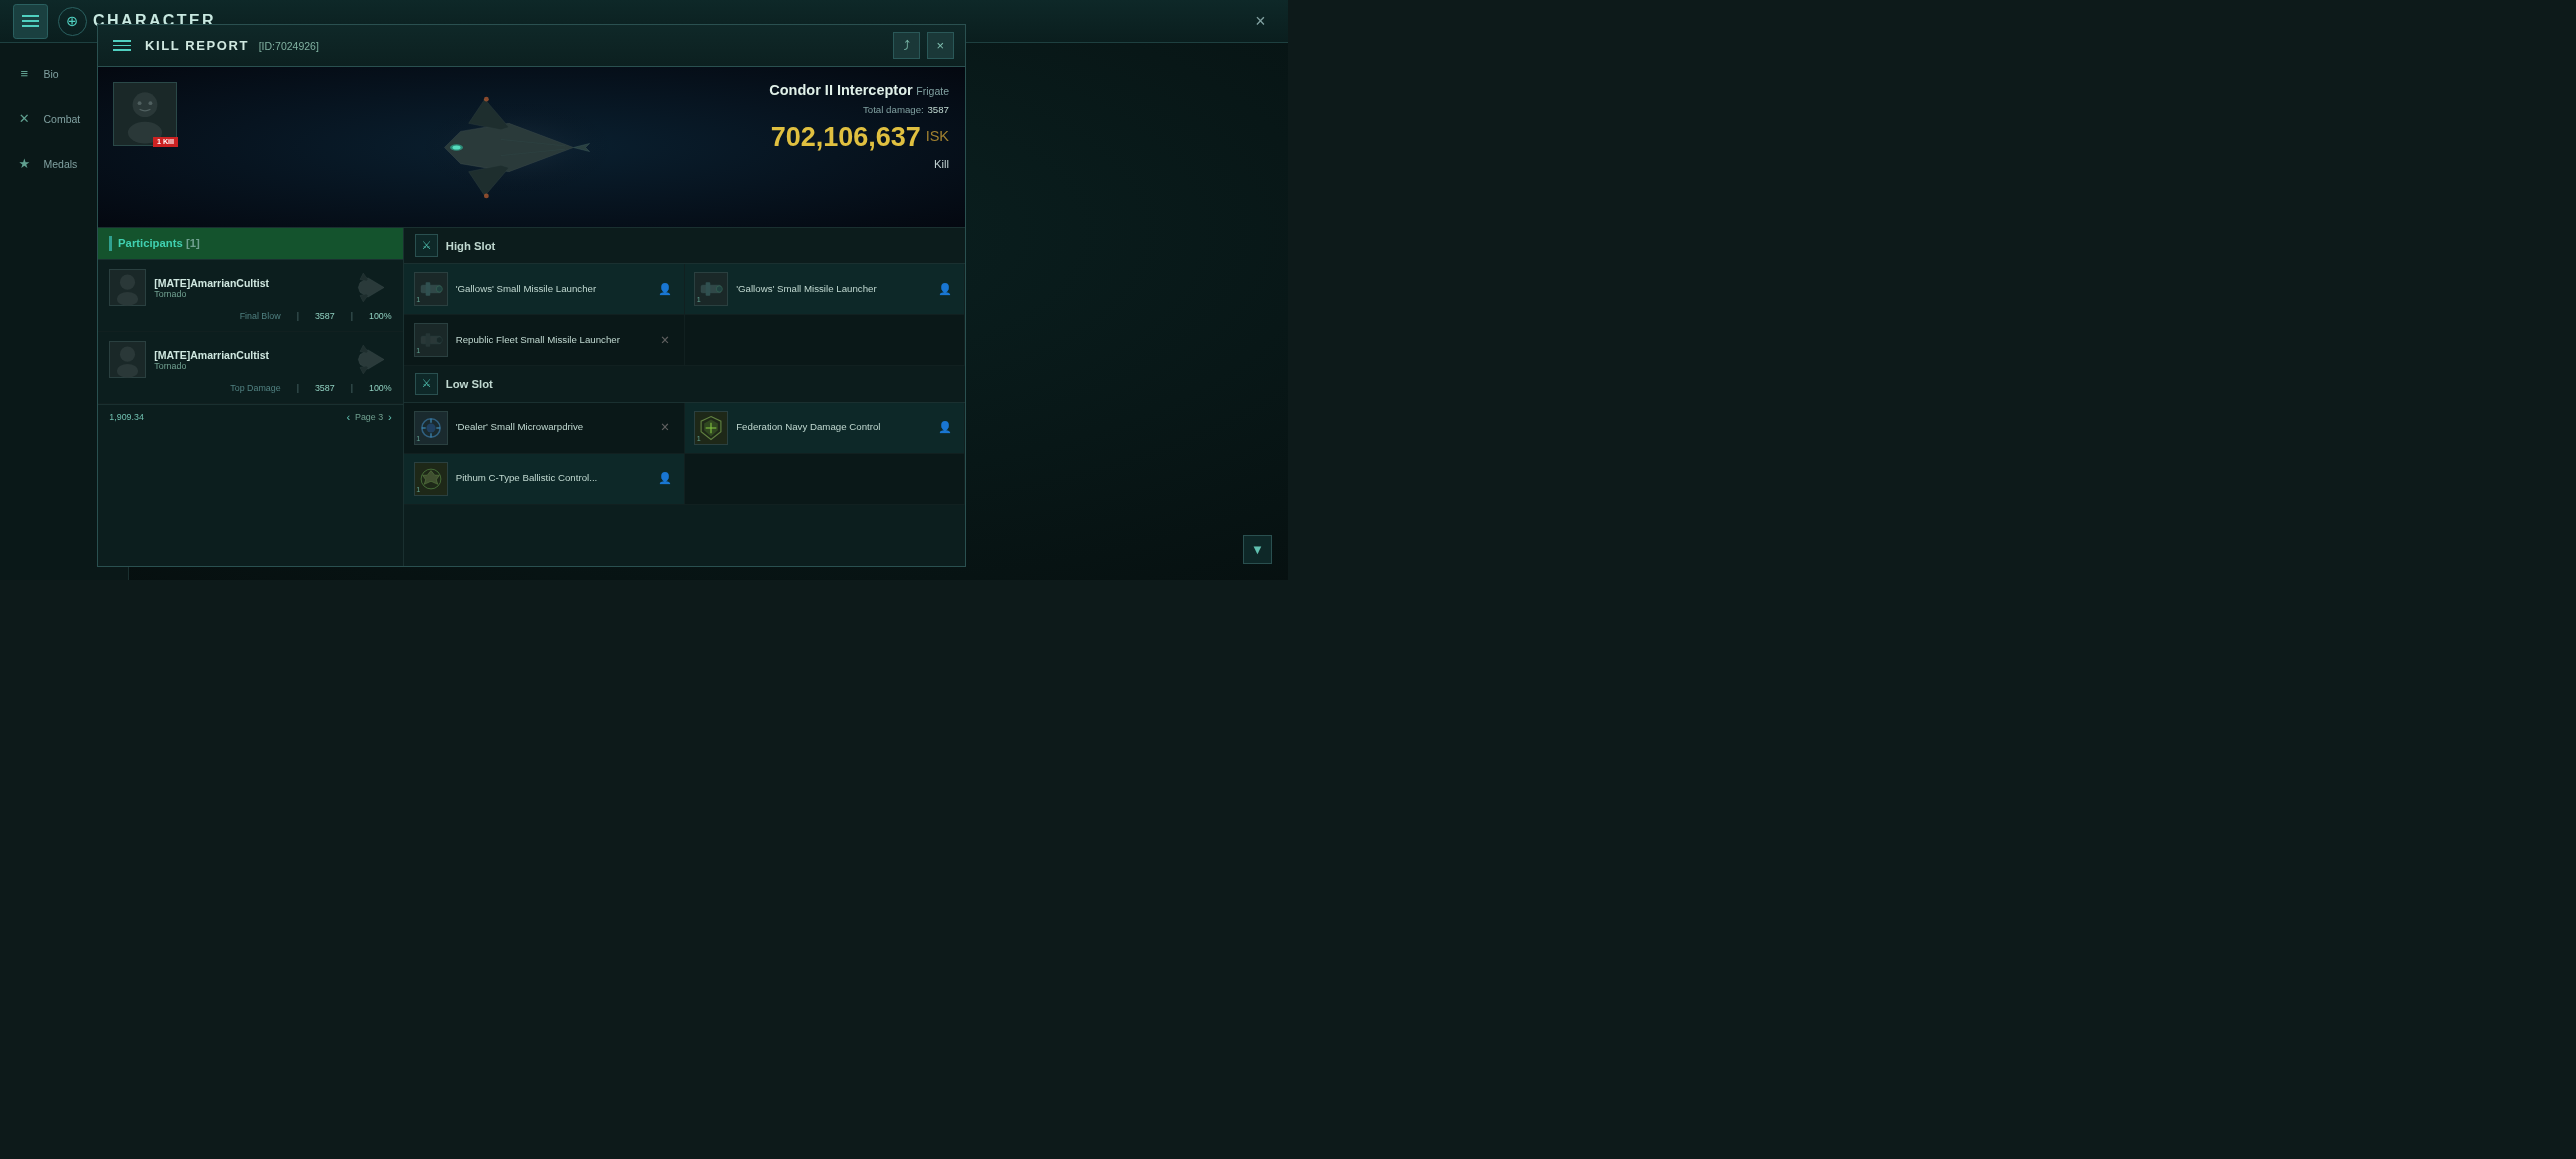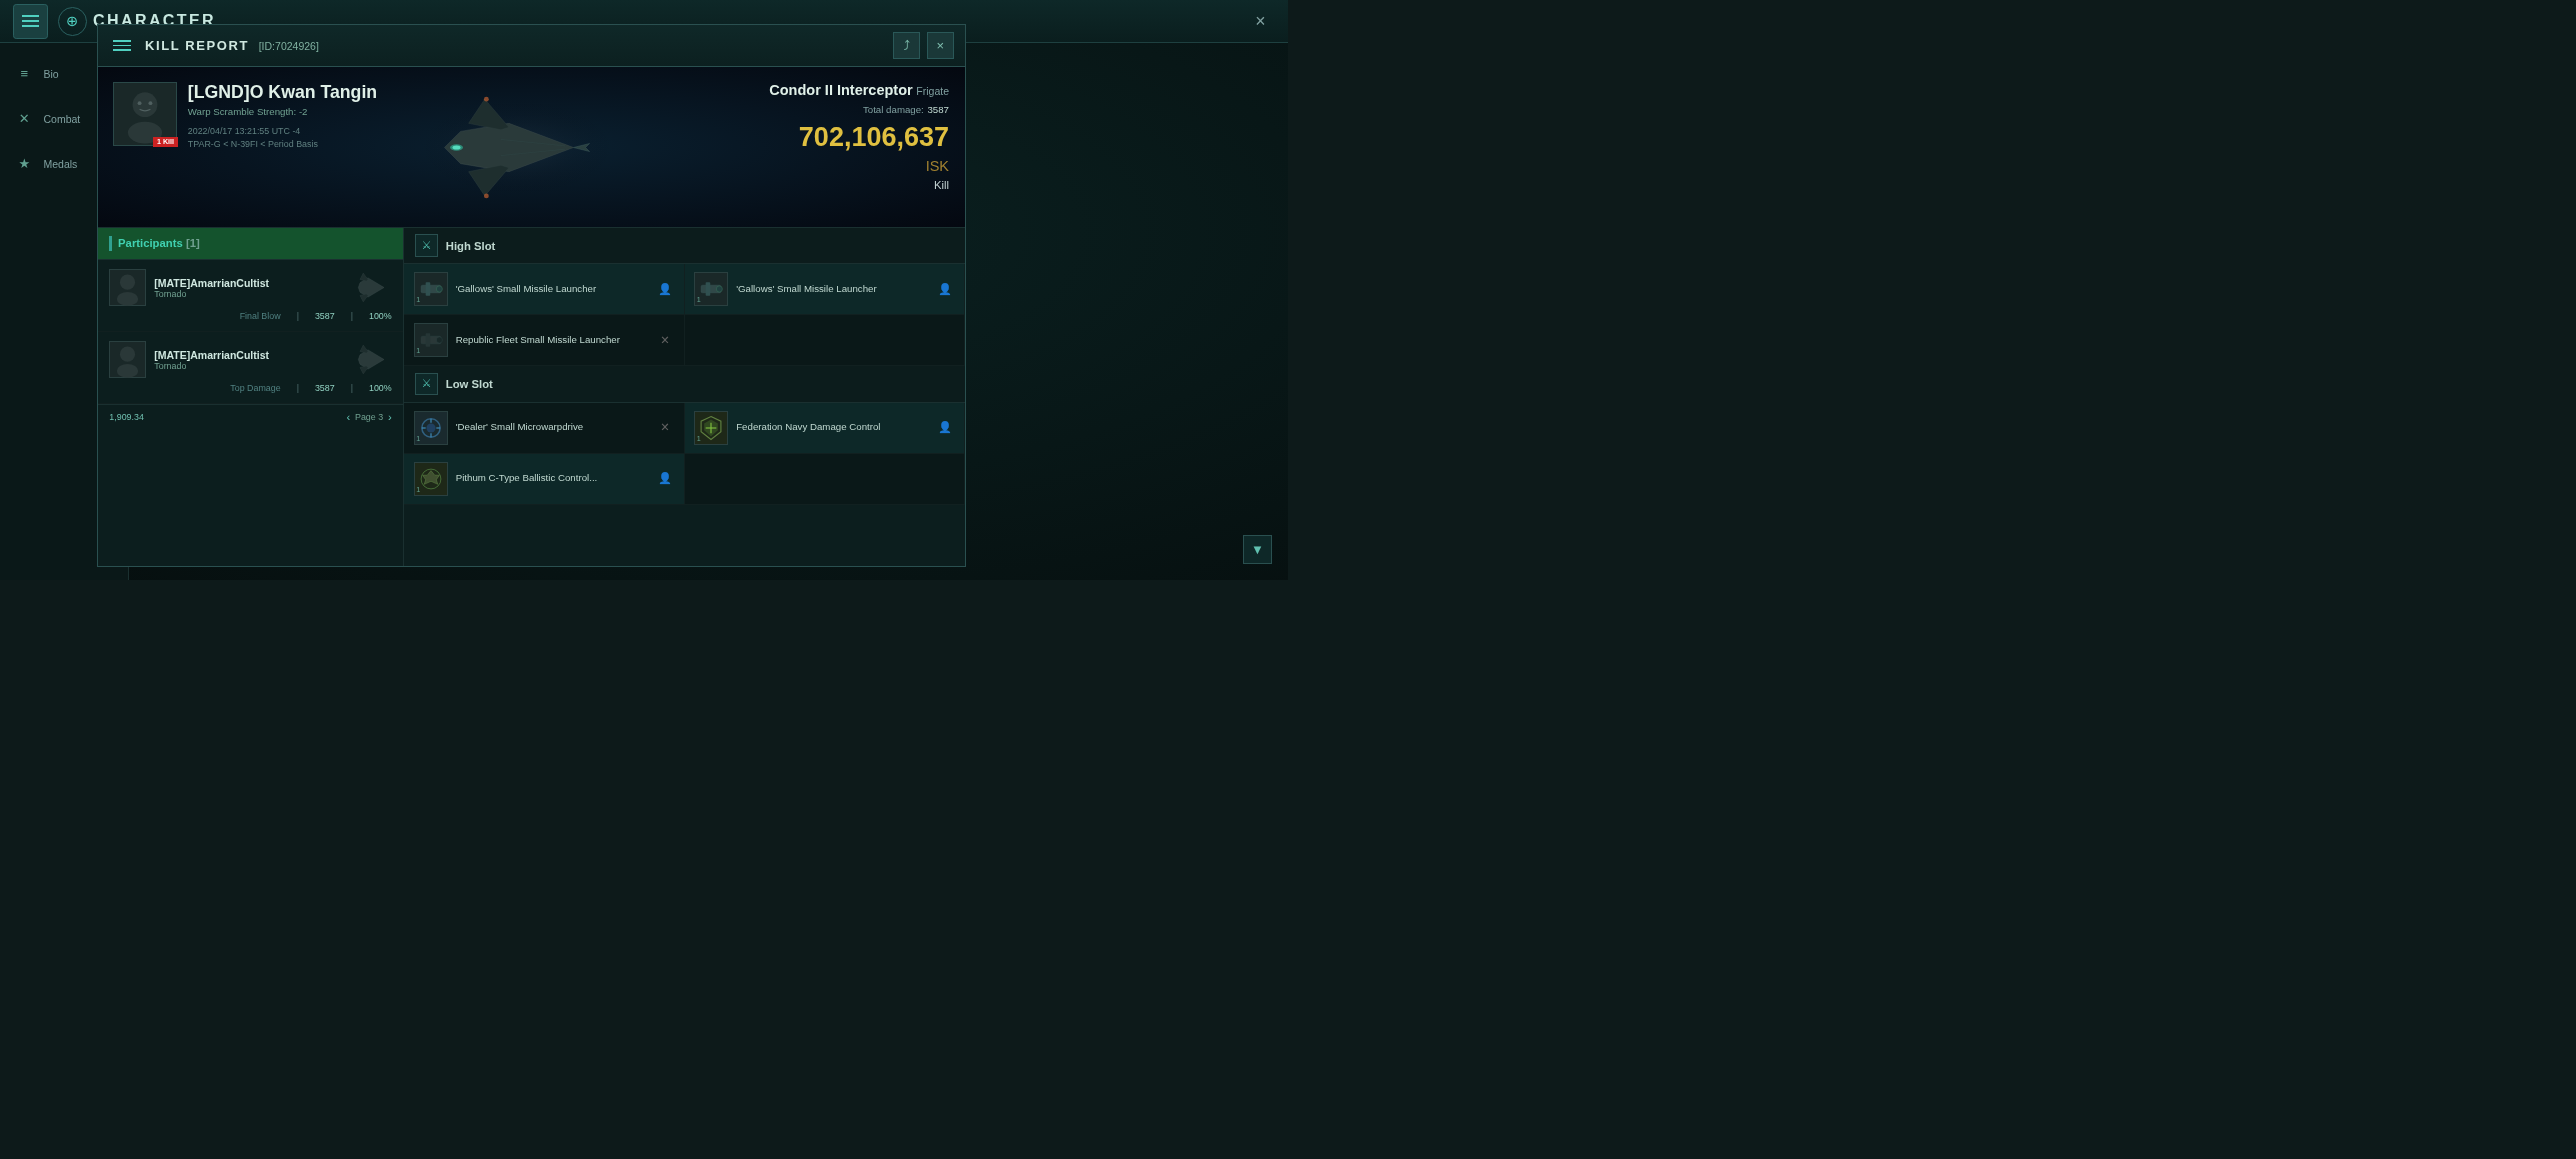--- a/index.html
+++ b/index.html
@@ -615,38 +615,32 @@
               <circle cx="40" cy="28" r="16" fill="#2a3838"></circle>
               <ellipse cx="40" cy="64" rx="22" ry="14" fill="#2a3838"></ellipse>
               <circle cx="33" cy="26" r="2.5" fill="#506060"></circle>
               <circle cx="47" cy="26" r="2.5" fill="#506060"></circle>
               <path d="M33 34 Q40 38 47 34" stroke="#506060" stroke-width="1.5" fill="none"></path>
             </svg>
           </div>
         </div>
         <div class="kill-badge">1 Kill</div>
       </div>
-      <div class="hero-info">
-        <div class="hero-name">[LGND]O Kwan Tangin</div>
-        <div class="hero-subtitle">Warp Scramble Strength: -2</div>
-        <div class="hero-date">2022/04/17 13:21:55 UTC -4</div>
-        <div class="hero-location">TPAR-G &lt; N-39FI &lt; Period Basis</div>
-      </div>
     </div>
 
     <div class="hero-right">
       <div>
         <span class="ship-class">Condor II Interceptor</span>
         <span class="ship-type">Frigate</span>
       </div>
       <div>
         <span class="damage-label">Total damage:</span>
         <span class="damage-value">3587</span>
       </div>
-      <div style="display:flex;align-items:flex-end;gap:4.8px;justify-content:flex-end;flex-direction:column;">
+      <div style="display:flex;align-items:center;gap:4.8px;justify-content:flex-end;">
         <span class="isk-value">702,106,637</span>
         <span class="isk-label">ISK</span>
       </div>
       <div class="kill-label">Kill</div>
     </div>
   </div>
 
   <div class="modal-body">
 
     <div class="participants-panel">

